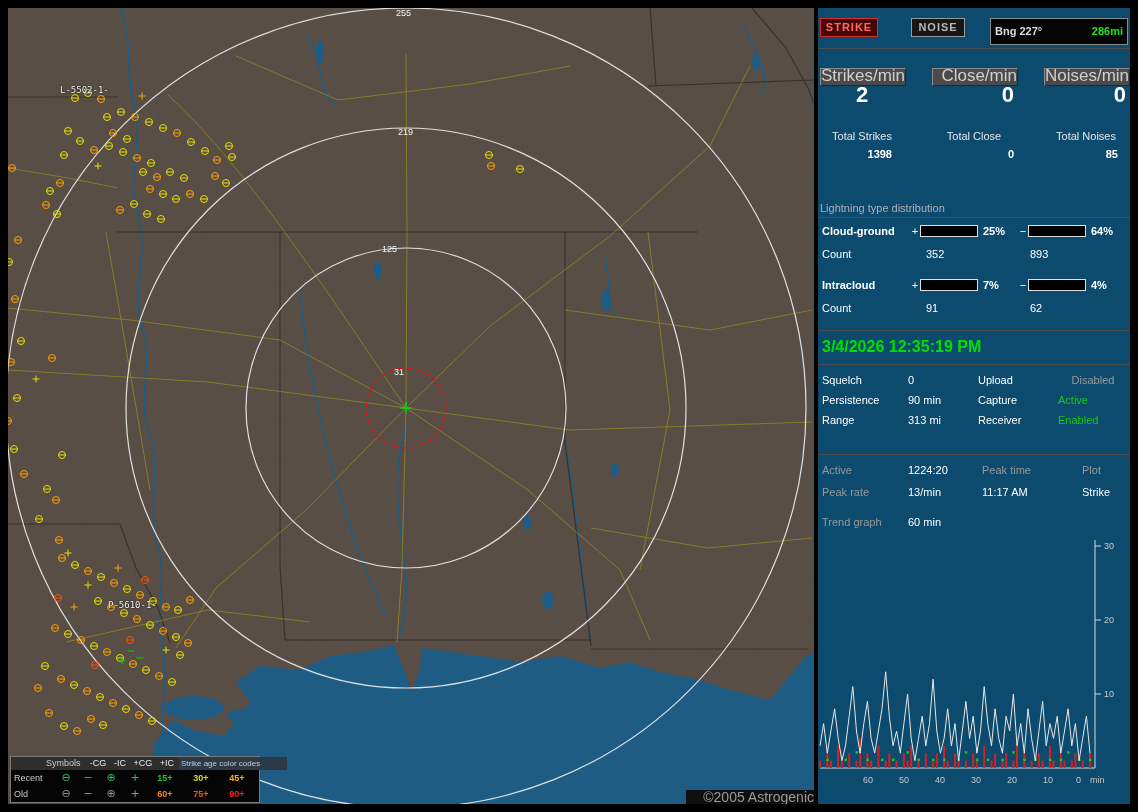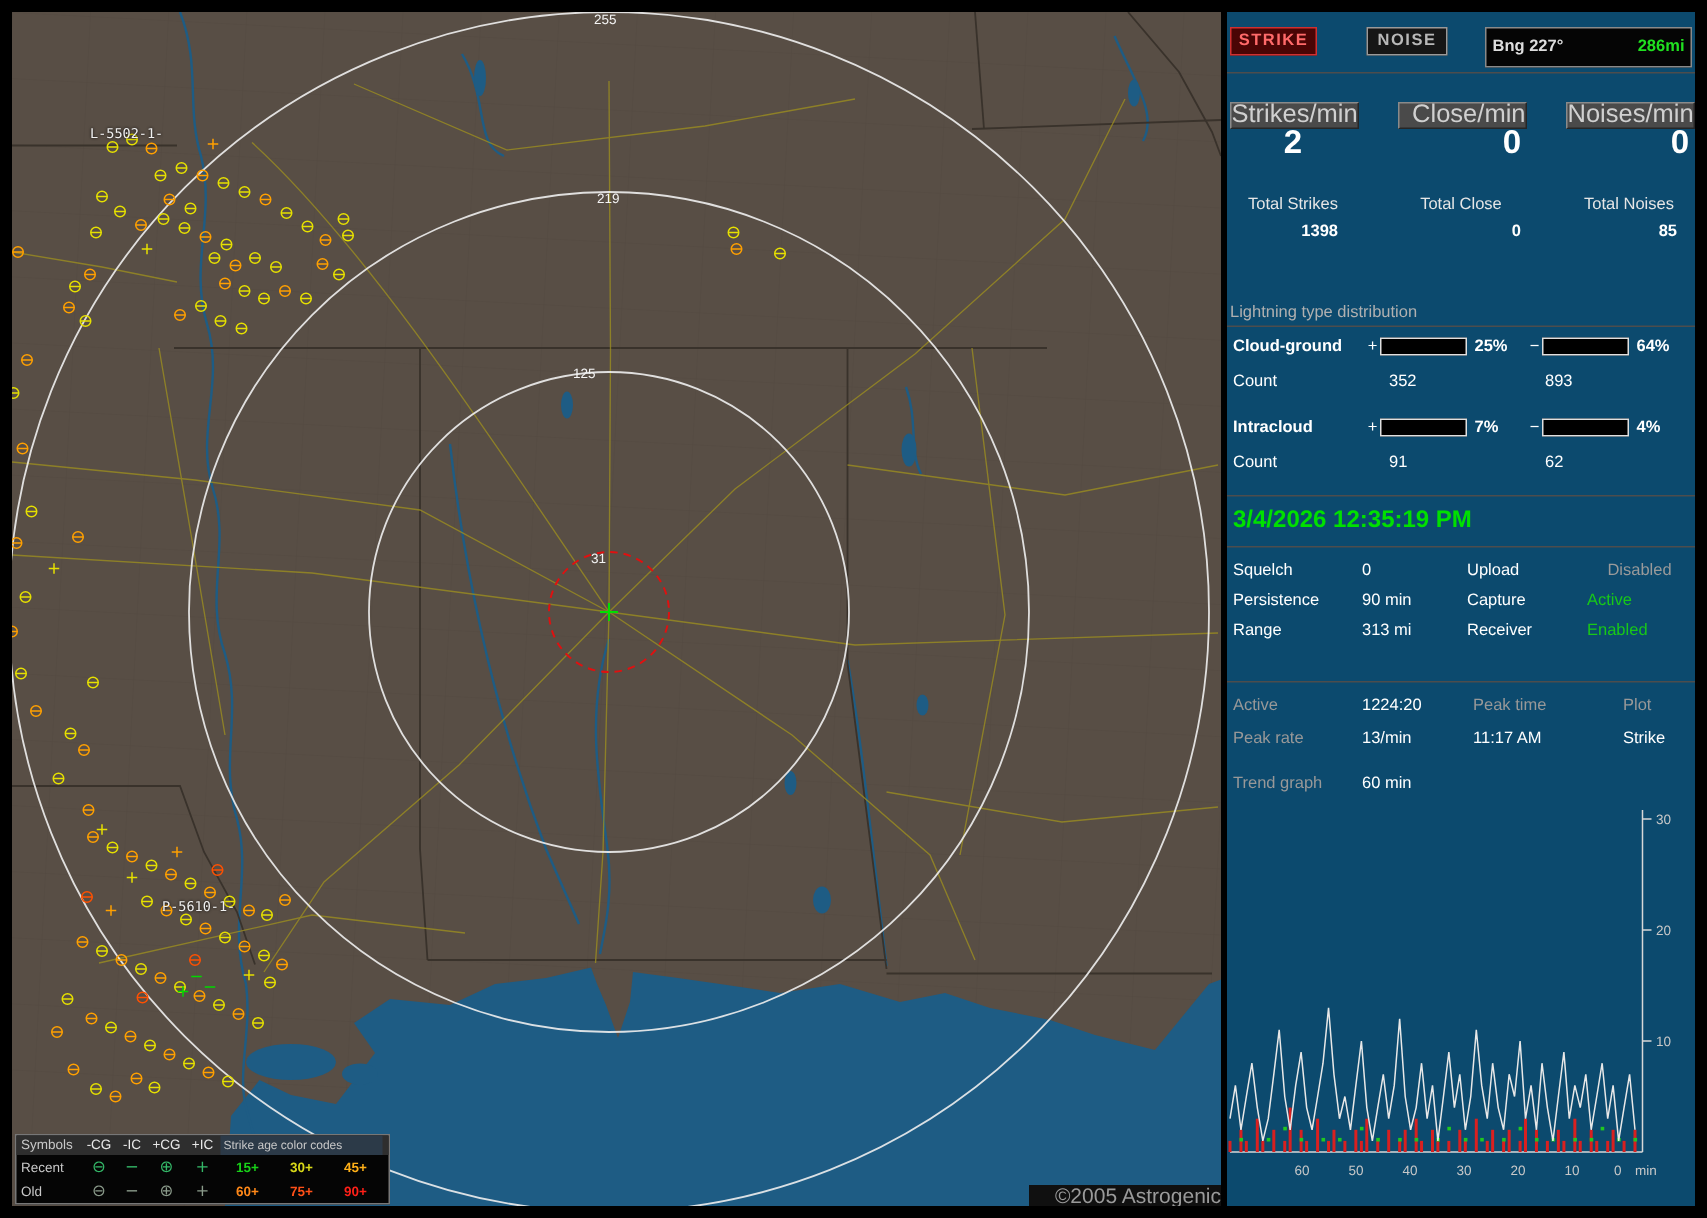--- a/index.html
+++ b/index.html
@@ -11,21 +11,21 @@
   #map svg{position:absolute;left:0;top:0;}
   .map-label{position:absolute;font-size:9px;color:#f0f0f0;font-family:"DejaVu Sans Mono",monospace;
              white-space:nowrap;text-shadow:0 0 2px #000;}
   .ring-label{position:absolute;font-size:9px;color:#f4f4f4;font-family:"Liberation Sans",sans-serif;
              white-space:nowrap;}
 
   
   #legend{position:absolute;left:2px;top:748px;width:248px;background:#050505;border:1px solid #777;
           font-size:9px;color:#c8c8c8;}
   .lg-grid{display:grid;grid-template-columns:44px 22px 22px 24px 24px 36px 36px 36px;align-items:center;}
-  .lg-head{background:#2e2e2e;height:13px;line-height:13px;}
+  .lg-head{background:#2e2e2e;height:13px;line-height:13px;padding-left:32px;}
   .lg-head .agehead{grid-column:6/9;background:#2c3a48;height:13px;line-height:13px;padding-left:2px;
                     font-size:8px;white-space:nowrap;}
   .lg-row{height:16px;line-height:16px;}
   .lg-sym{font-family:"DejaVu Sans",sans-serif;font-size:11px;text-align:center;}
   .lg-age{font-weight:bold;text-align:center;}
   .lg-cell{padding-left:3px;}
   .lg-typ{text-align:center;color:#e8e8e8;}
 
   #copyright{position:absolute;left:678px;top:782px;width:128px;height:14px;background:#101010;
              color:#9a9a9a;font-size:14px;line-height:14px;text-align:right;}

